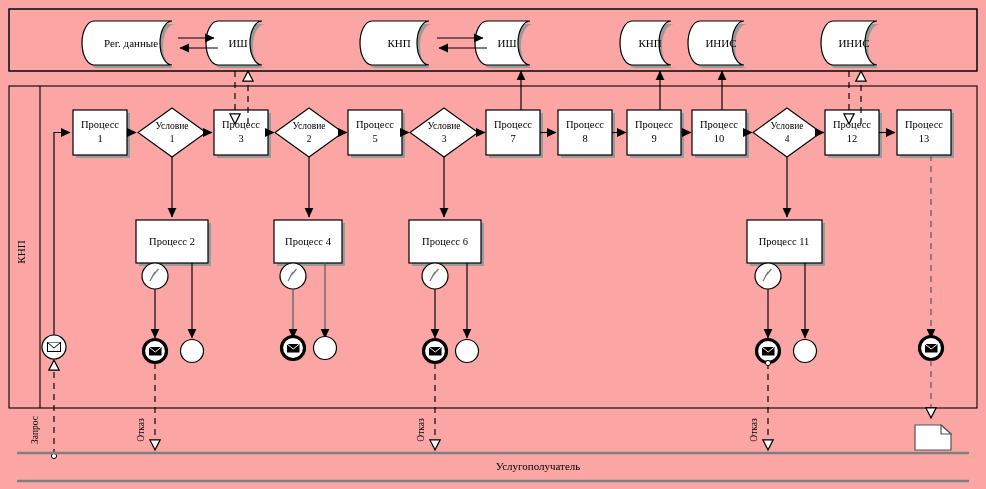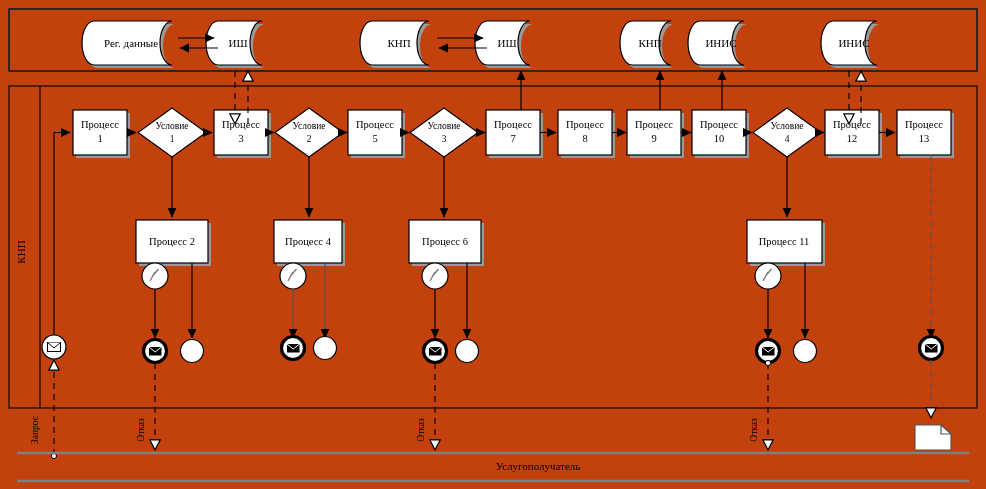--- a/index.html
+++ b/index.html
@@ -1,17 +1,17 @@
 <!DOCTYPE html>
 <html><head>
 <meta charset="utf-8">
 <style>
   html,body{margin:0;padding:0;background:#ffffff;}
   body{font-family:"Liberation Serif", serif;}
-  #stage{position:relative;width:986px;height:489px;overflow:hidden;background:#c2410c;}
+  #stage{position:relative;width:986px;height:489px;overflow:hidden;background:#fca5a5;}
   svg#diagram{position:absolute;left:0;top:0;width:986px;height:489px;}
   text{font-family:"Liberation Serif", serif;fill:#000;}
   .boxlabel{font-size:10.5px;text-anchor:middle;}
   .cyllabel{font-size:11px;text-anchor:middle;}
   .condlabel{font-size:9.5px;text-anchor:middle;}
   .lanelabel{font-size:11px;text-anchor:middle;}
   .vlabel{font-size:9.5px;text-anchor:middle;}
   .pbox{fill:#ffffff;stroke:#000000;stroke-width:1.2;}
   .pboxshadow{fill:#9a9a9a;stroke:none;}
   .diam{fill:#ffffff;stroke:#000000;stroke-width:1.1;}

